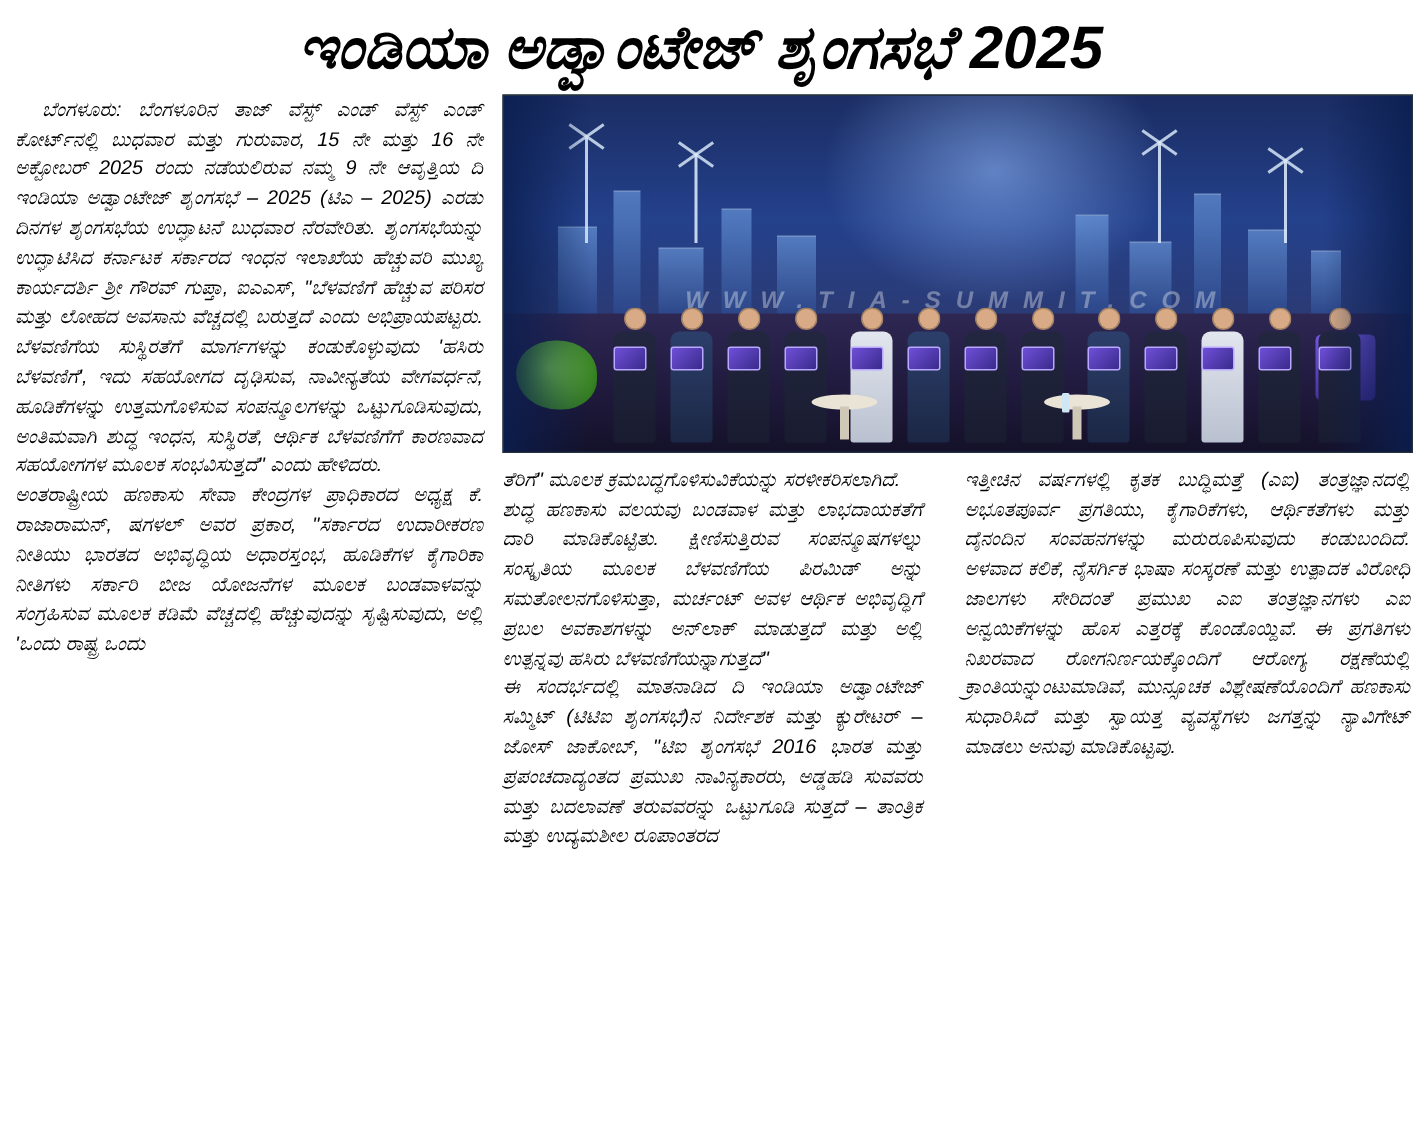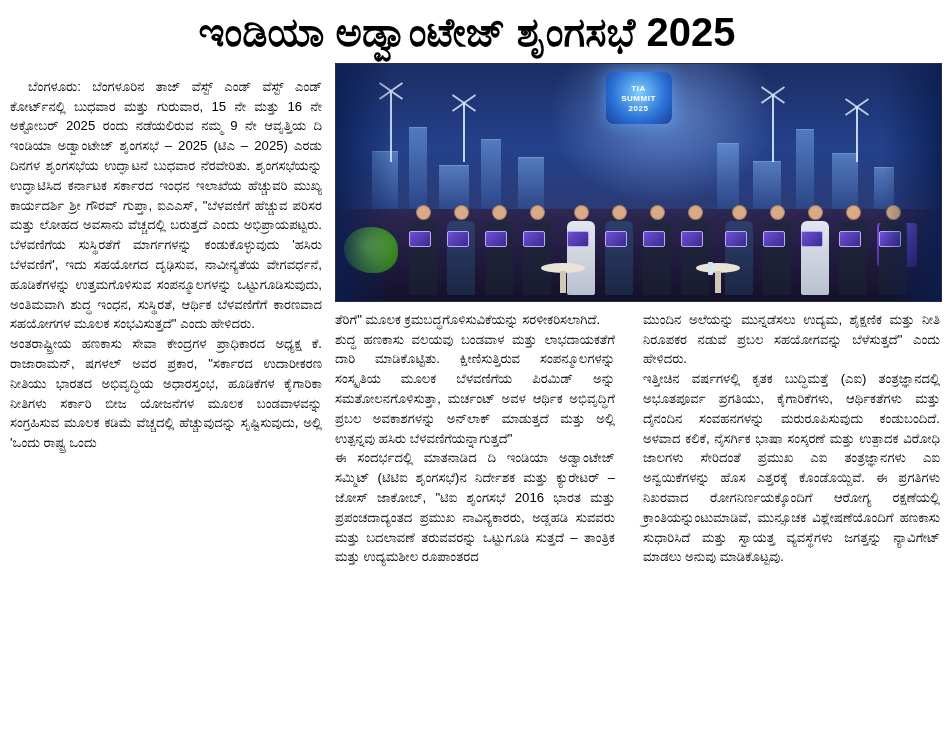--- a/index.html
+++ b/index.html
@@ -13,20 +13,21 @@
     font-family: "Liberation Sans", sans-serif;
     color: #000000;
     overflow: hidden;
   }
   .page {
     width: 950px;
     height: 668px;
     position: relative;
     box-sizing: border-box;
     padding: 6px 26px 0 10px;
+    font-style: italic;
   }
   .headline {
     font-family: "Liberation Sans", sans-serif;
     font-weight: bold;
     font-size: 40px;
     line-height: 1.12;
     text-align: center;
     letter-spacing: 0px;
     margin: 4px 0 8px 0;
     color: #000;
@@ -58,21 +59,21 @@
   .col2 {
     left: 325px;
     width: 280px;
     top: 247px;
   }
   .col3 {
     left: 633px;
     width: 297px;
     top: 247px;
   }
-  .col1 p:first-child { text-indent: 18px; margin-top: 14px; }
+  .col1 p:first-child { text-indent: 18px; }
   .photo {
     position: absolute;
     left: 325px;
     top: 0;
     width: 605px;
     height: 237px;
     border: 1px solid #22303f;
     overflow: hidden;
     background: #0d1b3a;
   }
@@ -217,26 +218,22 @@
             <div class="bld" style="left:76%;width:18px;height:84px;"></div>
             <div class="bld" style="left:82%;width:26px;height:60px;"></div>
             <div class="bld" style="left:89%;width:20px;height:46px;"></div>
           </div>
 
           <div class="windmill" style="left:9%;top:28px;height:70px;"></div>
           <div class="windmill" style="left:21%;top:40px;height:58px;"></div>
           <div class="windmill" style="left:72%;top:32px;height:66px;"></div>
           <div class="windmill" style="left:86%;top:44px;height:54px;"></div>
 
-          <div class="logo-badge">
-            <div>TIA</div>
-            <div>SUMMIT</div>
-            <div>2025</div>
-          </div>
-
+
+          <div class="url-strip">WWW.TIA-SUMMIT.COM</div>
         </div>
 
         <div class="stage-floor"></div>
 
         <div class="green-blob"></div>
         <div class="purple-cube"></div>
 
         <div class="person" style="left:70px;">
           <div class="p-head"></div>
             <div class="p-body">
@@ -326,23 +323,22 @@
         </div>
         <div class="bottle" style="left:372px;"></div>
 
         <div class="photo-edge-l"></div>
         <div class="photo-edge-r"></div>
       </div>
     </div>
 
     <div class="col col2">
         <p>ತೆರಿಗೆ" ಮೂಲಕ ಕ್ರಮಬದ್ಧಗೊಳಿಸುವಿಕೆಯನ್ನು ಸರಳೀಕರಿಸಲಾಗಿದೆ.</p>
-        <p>ಶುದ್ಧ ಹಣಕಾಸು ವಲಯವು ಬಂಡವಾಳ ಮತ್ತು ಲಾಭದಾಯಕತೆಗೆ ದಾರಿ ಮಾಡಿಕೊಟ್ಟಿತು. ಕ್ಷೀಣಿಸುತ್ತಿರುವ ಸಂಪನ್ಮೂಲಗಳನ್ನು ಸಂಸ್ಕೃತಿಯ ಮೂಲಕ ಬೆಳವಣಿಗೆಯ ಪಿರಮಿಡ್ ಅನ್ನು ಸಮತೋಲನಗೊಳಿಸುತ್ತಾ, ಮರ್ಚಂಟ್ ಅವಳ ಆರ್ಥಿಕ ಅಭಿವೃದ್ಧಿಗೆ ಪ್ರಬಲ ಅವಕಾಶಗಳನ್ನು ಅನ್‌ಲಾಕ್ ಮಾಡುತ್ತದೆ ಮತ್ತು ಅಲ್ಲಿ ಉತ್ಪನ್ನವು ಹಸಿರು ಬೆಳವಣಿಗೆಯನ್ನಾಗುತ್ತದೆ"</p>
+        <p>ಶುದ್ಧ ಹಣಕಾಸು ವಲಯವು ಬಂಡವಾಳ ಮತ್ತು ಲಾಭದಾಯಕತೆಗೆ ದಾರಿ ಮಾಡಿಕೊಟ್ಟಿತು. ಕ್ಷೀಣಿಸುತ್ತಿರುವ ಸಂಪನ್ಮೂಷಗಳಲ್ನು ಸಂಸ್ಕೃತಿಯ ಮೂಲಕ ಬೆಳವಣಿಗೆಯ ಪಿರಮಿಡ್ ಅನ್ನು ಸಮತೋಲನಗೊಳಿಸುತ್ತಾ, ಮರ್ಚಂಟ್ ಅವಳ ಆರ್ಥಿಕ ಅಭಿವೃದ್ಧಿಗೆ ಪ್ರಬಲ ಅವಕಾಶಗಳನ್ನು ಅನ್‌ಲಾಕ್ ಮಾಡುತ್ತದೆ ಮತ್ತು ಅಲ್ಲಿ ಉತ್ಪನ್ನವು ಹಸಿರು ಬೆಳವಣಿಗೆಯನ್ನಾಗುತ್ತದೆ"</p>
         <p>ಈ ಸಂದರ್ಭದಲ್ಲಿ ಮಾತನಾಡಿದ ದಿ ಇಂಡಿಯಾ ಅಡ್ವಾಂಟೇಜ್ ಸಮ್ಮಿಟ್ (ಟಿಟಿಐ ಶೃಂಗಸಭೆ)ನ ನಿರ್ದೇಶಕ ಮತ್ತು ಕ್ಯುರೇಟರ್ – ಜೋಸ್ ಜಾಕೋಬ್, "ಟಿಐ ಶೃಂಗಸಭೆ 2016 ಭಾರತ ಮತ್ತು ಪ್ರಪಂಚದಾದ್ಯಂತದ ಪ್ರಮುಖ ನಾವಿನ್ಯಕಾರರು, ಅಡ್ಡಹಡಿ ಸುವವರು ಮತ್ತು ಬದಲಾವಣೆ ತರುವವರನ್ನು ಒಟ್ಟುಗೂಡಿ ಸುತ್ತದೆ – ತಾಂತ್ರಿಕ ಮತ್ತು ಉದ್ಯಮಶೀಲ ರೂಪಾಂತರದ</p>
       </div>
 
     <div class="col col3">
-        <p>ಮುಂದಿನ ಅಲೆಯನ್ನು ಮುನ್ನಡೆಸಲು ಉದ್ಯಮ, ಶೈಕ್ಷಣಿಕ ಮತ್ತು ನೀತಿ ನಿರೂಪಕರ ನಡುವೆ ಪ್ರಬಲ ಸಹಯೋಗವನ್ನು ಬೆಳೆಸುತ್ತದೆ" ಎಂದು ಹೇಳಿದರು.</p>
         <p>ಇತ್ತೀಚಿನ ವರ್ಷಗಳಲ್ಲಿ ಕೃತಕ ಬುದ್ಧಿಮತ್ತೆ (ಎಐ) ತಂತ್ರಜ್ಞಾನದಲ್ಲಿ ಅಭೂತಪೂರ್ವ ಪ್ರಗತಿಯು, ಕೈಗಾರಿಕೆಗಳು, ಆರ್ಥಿಕತೆಗಳು ಮತ್ತು ದೈನಂದಿನ ಸಂವಹನಗಳನ್ನು ಮರುರೂಪಿಸುವುದು ಕಂಡುಬಂದಿದೆ. ಅಳವಾದ ಕಲಿಕೆ, ನೈಸರ್ಗಿಕ ಭಾಷಾ ಸಂಸ್ಕರಣೆ ಮತ್ತು ಉತ್ಪಾದಕ ವಿರೋಧಿ ಜಾಲಗಳು ಸೇರಿದಂತೆ ಪ್ರಮುಖ ಎಐ ತಂತ್ರಜ್ಞಾನಗಳು ಎಐ ಅನ್ವಯಿಕೆಗಳನ್ನು ಹೊಸ ಎತ್ತರಕ್ಕೆ ಕೊಂಡೊಯ್ದಿವೆ. ಈ ಪ್ರಗತಿಗಳು ನಿಖರವಾದ ರೋಗನಿರ್ಣಯಕ್ಕೊಂದಿಗೆ ಆರೋಗ್ಯ ರಕ್ಷಣೆಯಲ್ಲಿ ಕ್ರಾಂತಿಯನ್ನುಂಟುಮಾಡಿವೆ, ಮುನ್ಸೂಚಕ ವಿಶ್ಲೇಷಣೆಯೊಂದಿಗೆ ಹಣಕಾಸು ಸುಧಾರಿಸಿದೆ ಮತ್ತು ಸ್ವಾಯತ್ತ ವ್ಯವಸ್ಥೆಗಳು ಜಗತ್ತನ್ನು ನ್ಯಾವಿಗೇಟ್ ಮಾಡಲು ಅನುವು ಮಾಡಿಕೊಟ್ಟವು.</p>
       </div>
 
   </div>
 </div>
 
 </body></html>

